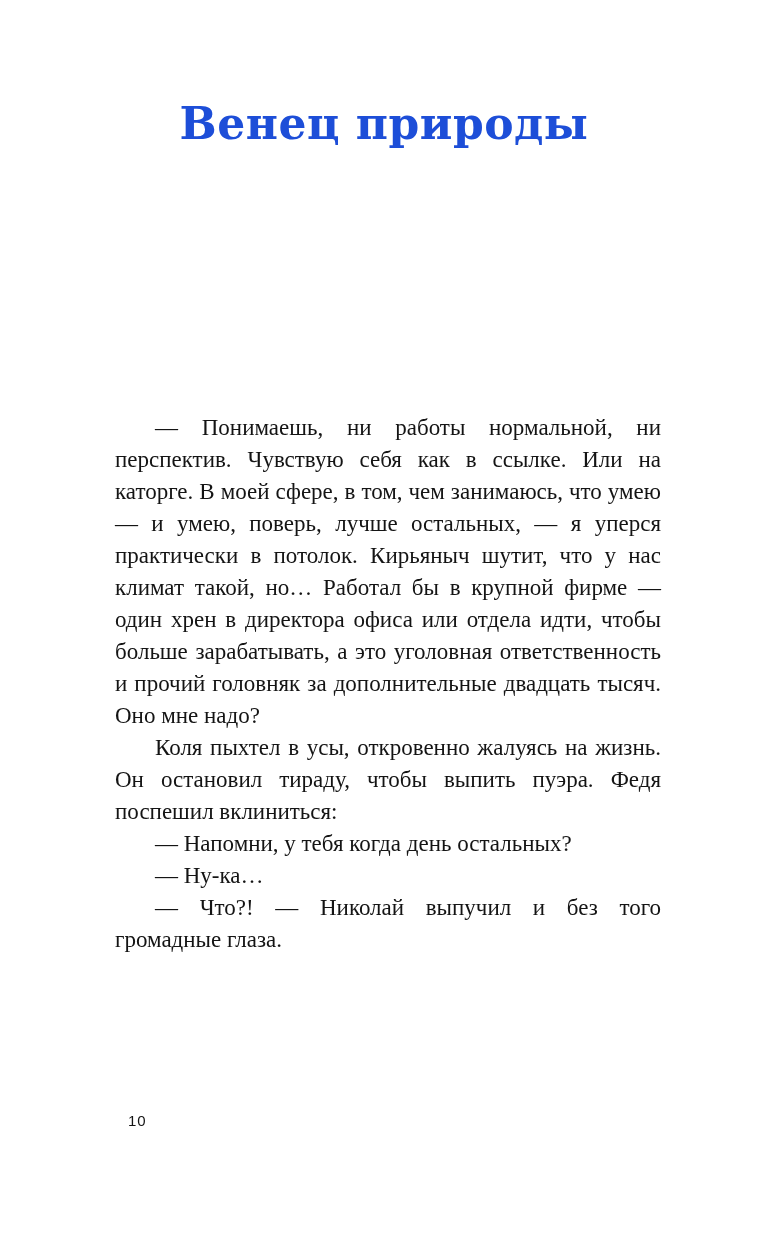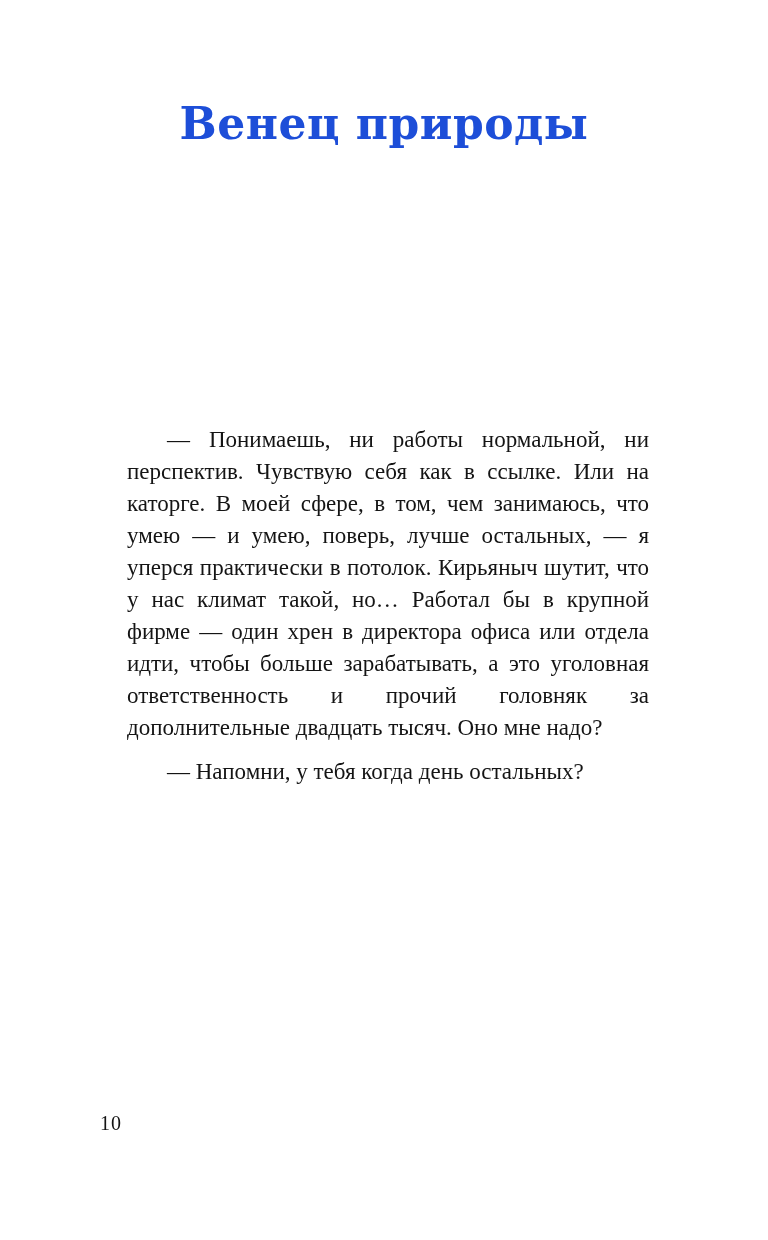--- a/index.html
+++ b/index.html
@@ -36,40 +36,43 @@
     top: 412px;
     left: 115px;
     width: 546px;
     font-size: 23px;
     line-height: 32px;
     text-align: justify;
     hyphens: auto;
     -webkit-hyphens: auto;
   }
   .para {
-    margin: 12px;
+    margin: 0;
     padding: 0;
     text-indent: 40px;
   }
   .folio {
     position: absolute;
-    left: 100px;
+    left: 128px;
     top: 1112px;
-    font-family: Liberation Serif, serif;
-    font-size: 20px;
+    font-family: Liberation Sans, sans-serif;
+    font-size: 15px;
     letter-spacing: 1px;
     color: #141414;
   }
 </style>
 </head>
 <body>
 
 <div class="page" style="background: rgb(255, 255, 255); color: rgb(20, 20, 20);">
   <h1 class="chapter-title">Венец природы</h1>
 
   <main class="body-text">
 
   <p class="para">— Понимаешь, ни работы нормальной, ни перспектив. Чувствую себя как в ссылке. Или на каторге. В моей сфере, в том, чем занимаюсь, что умею — и умею, поверь, лучше остальных, — я уперся практически в потолок. Кирьяныч шутит, что у нас климат такой, но… Работал бы в крупной фирме — один хрен в директора офиса или отдела идти, чтобы больше зарабатывать, а это уголовная ответственность и прочий головняк за дополнительные двадцать тысяч. Оно мне надо?</p>
+      <p class="para">Коля пыхтел в усы, откровенно жалуясь на жизнь. Он остановил тираду, чтобы выпить пуэра. Федя поспешил вклиниться:</p>
       <p class="para">— Напомни, у тебя когда день остальных?</p>
+      <p class="para">— Ну-ка…</p>
+      <p class="para">— Что?! — Николай выпучил и без того громадные глаза.</p>
     </main>
 
   <span class="folio">10</span>
 </div>
 
 </body></html>

